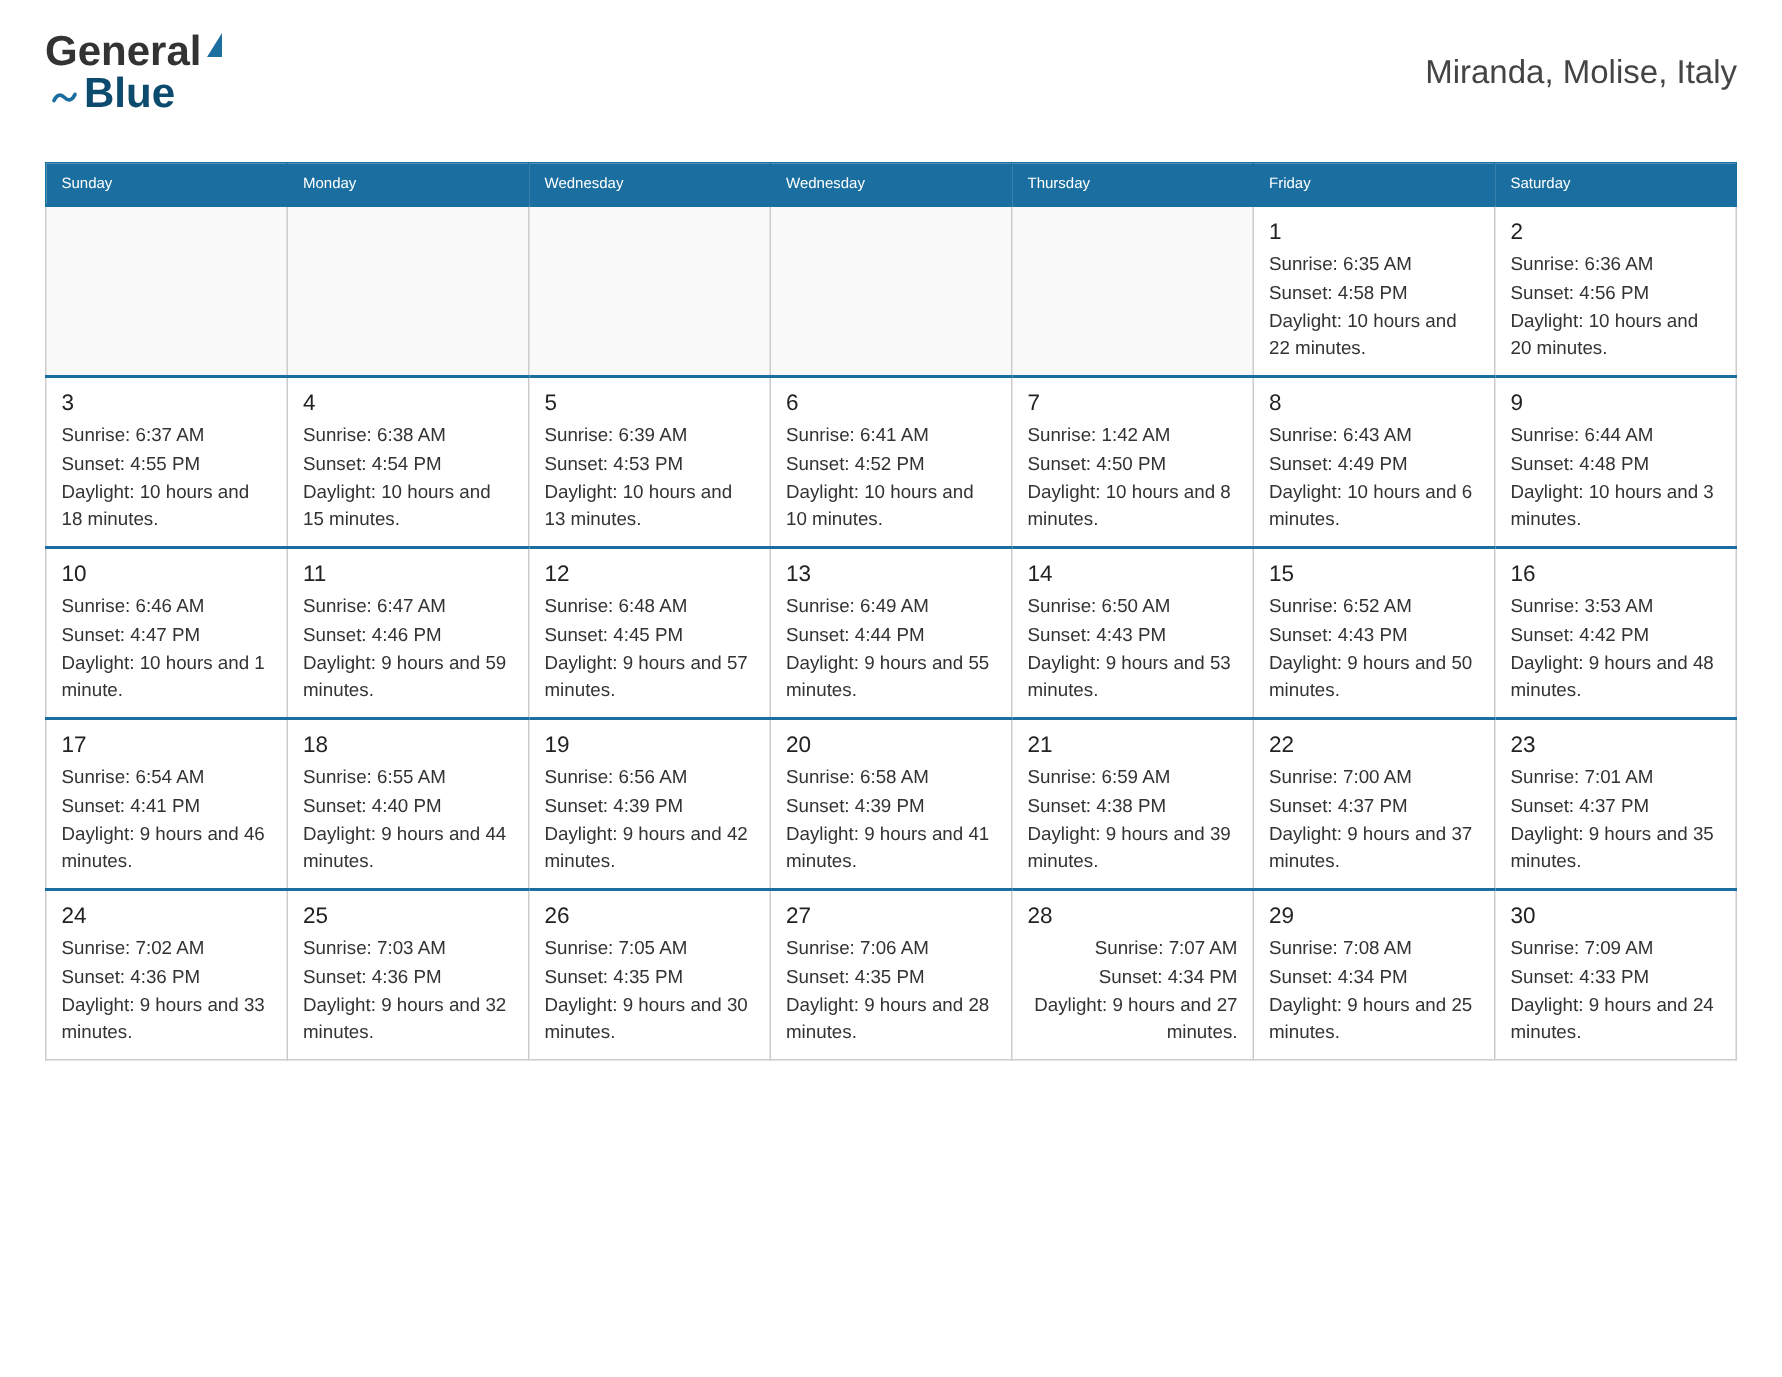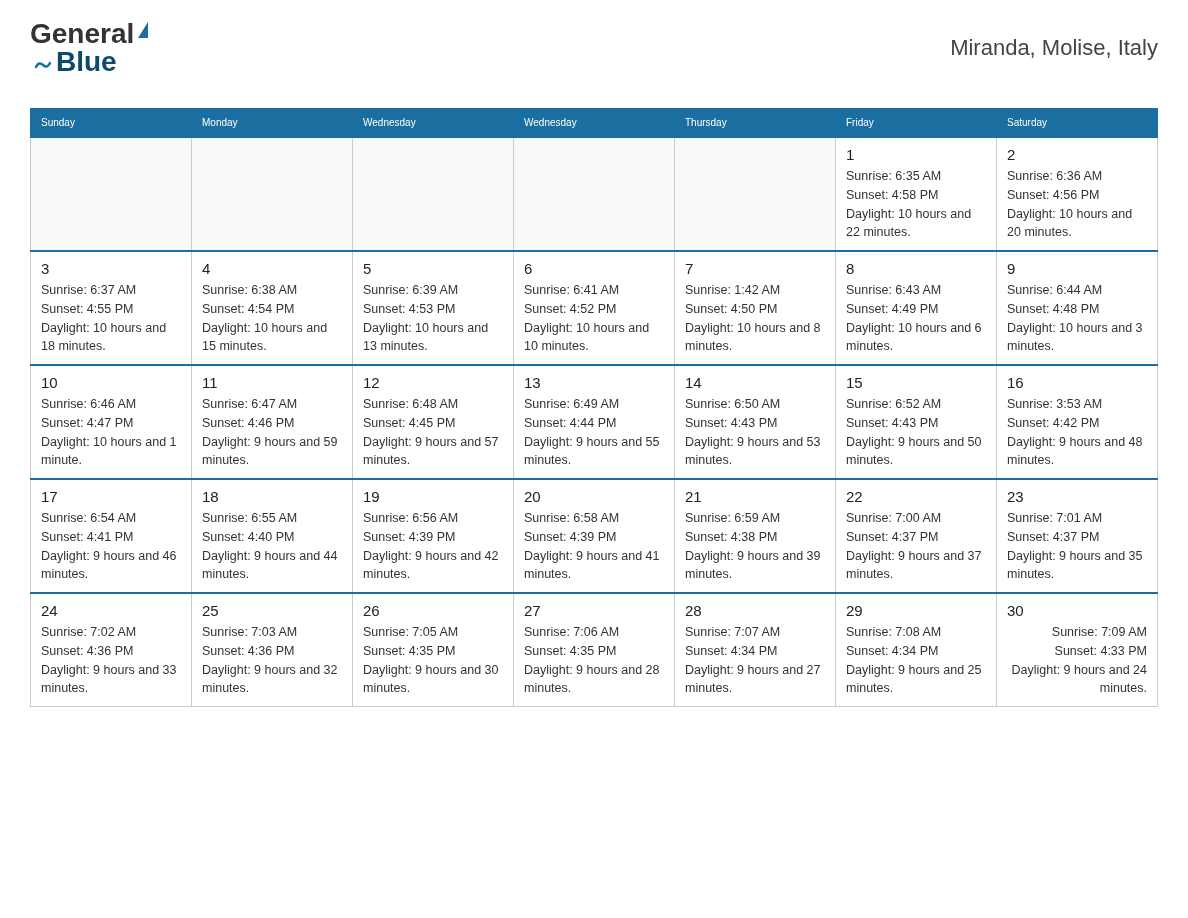--- a/index.html
+++ b/index.html
@@ -309,31 +309,31 @@
 Daylight: 9 hours and 30 minutes.</div>
         </td>
         <td>
           <div class="day-number">27</div>
           <div class="day-info" style="white-space: pre-line;">Sunrise: 7:06 AM
 Sunset: 4:35 PM
 Daylight: 9 hours and 28 minutes.</div>
         </td>
         <td>
           <div class="day-number">28</div>
-          <div class="day-info" style="white-space: pre-line;">Sunrise: 7:07 AM
+          <div class="day-info" style="white-space: pre-line; text-align: right;">Sunrise: 7:07 AM
 Sunset: 4:34 PM
 Daylight: 9 hours and 27 minutes.</div>
         </td>
         <td>
           <div class="day-number">29</div>
           <div class="day-info" style="white-space: pre-line;">Sunrise: 7:08 AM
 Sunset: 4:34 PM
 Daylight: 9 hours and 25 minutes.</div>
         </td>
         <td>
           <div class="day-number">30</div>
-          <div class="day-info" style="white-space: pre-line; text-align: right;">Sunrise: 7:09 AM
+          <div class="day-info" style="white-space: pre-line;">Sunrise: 7:09 AM
 Sunset: 4:33 PM
 Daylight: 9 hours and 24 minutes.</div>
         </td>
       </tr>
     </tbody>
 </table>
 
 </body></html>

